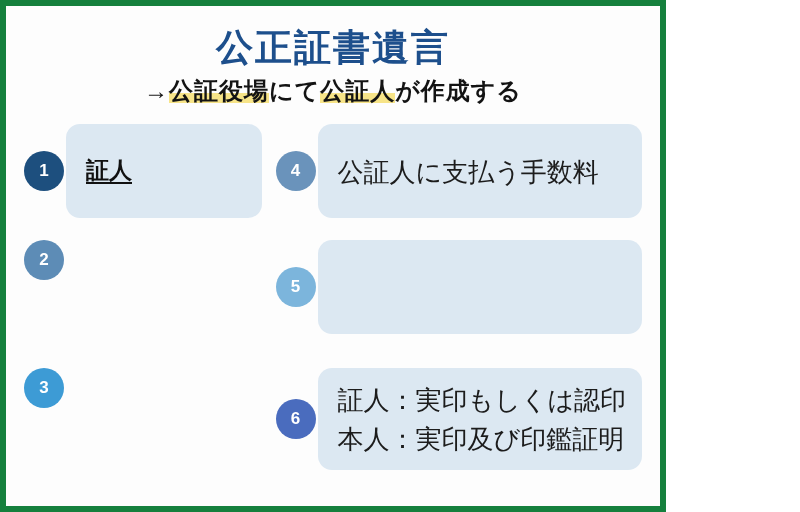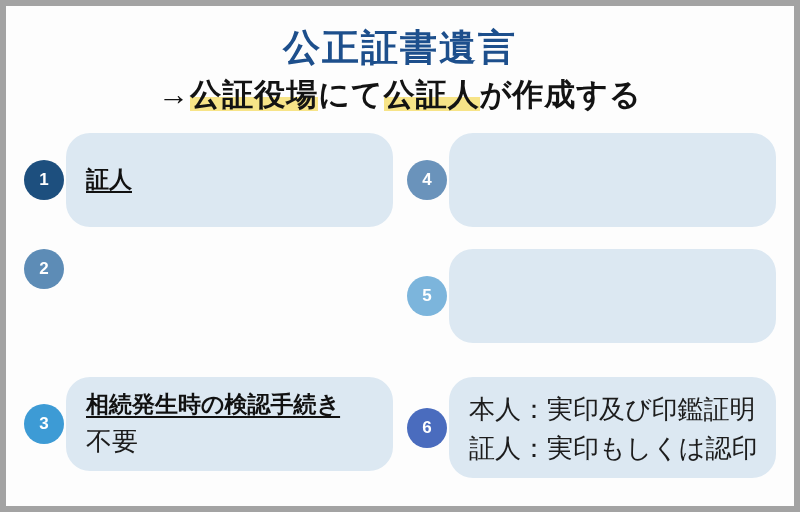--- a/index.html
+++ b/index.html
@@ -2,40 +2,40 @@
 <html><head>
 <meta charset="utf-8">
 <style>
   * { margin: 0; padding: 0; box-sizing: border-box; }
   html, body { width: 800px; height: 512px; }
   body {
     font-family: "Liberation Sans", "DejaVu Sans", sans-serif;
     background: #ffffff;
   }
   .frame {
-    width: 800px;
+    width: 666px;
     height: 512px;
-    border: 6px solid #a3a3a3;
+    border: 6px solid #15803d;
     background: #fdfdfd;
     overflow: hidden;
   }
   .header {
     text-align: center;
     padding-top: 20px;
   }
   .page-title {
     font-size: 37px;
     font-weight: bold;
     color: #1d4f8c;
     letter-spacing: 2px;
     line-height: 1.2;
   }
   .page-subtitle {
     margin-top: 6px;
-    font-size: 31px;
+    font-size: 24px;
     font-weight: bold;
     color: #131313;
     letter-spacing: 1px;
     line-height: 1.25;
   }
   .page-subtitle .hl {
     background: linear-gradient(to bottom, transparent 58%, #f7e488 58%, #f7e488 96%, transparent 96%);
   }
   .grid {
     display: grid;
@@ -59,21 +59,21 @@
     font-weight: bold;
     display: flex;
     align-items: center;
     justify-content: center;
     z-index: 2;
   }
   .card {
     flex: 1 1 auto;
     margin-left: 2px;
     background: #dce8f2;
-    border-radius: 24px;
+    border-radius: 14px;
     padding: 11px 16px 12px 20px;
     min-height: 94px;
     display: flex;
     flex-direction: column;
     justify-content: center;
   }
   .card-heading {
     font-size: 23px;
     font-weight: bold;
     color: #111111;
@@ -107,43 +107,40 @@
     <div class="item">
       <div class="badge" style="background: rgb(29, 79, 126);">1</div>
       <div class="card">
         <div class="card-heading">証人</div>
       </div>
     </div>
 
     <div class="item">
       <div class="badge" style="background: rgb(106, 147, 187);">4</div>
       <div class="card">
+        <div class="card-line">公証人に支払う手数料</div>
       </div>
     </div>
 
     <div class="item">
       <div class="badge" style="background: rgb(93, 140, 182);">2</div>
     </div>
 
     <div class="item">
       <div class="badge" style="background: rgb(124, 181, 220);">5</div>
       <div class="card">
       </div>
     </div>
 
     <div class="item row3">
       <div class="badge" style="background: rgb(61, 155, 213);">3</div>
-      <div class="card">
-        <div class="card-heading">相続発生時の検認手続き</div>
-        <div class="card-line">不要</div>
-      </div>
     </div>
 
     <div class="item row3">
       <div class="badge" style="background: rgb(74, 108, 190);">6</div>
       <div class="card">
+        <div class="card-line">証人：実印もしくは認印</div>
         <div class="card-line">本人：実印及び印鑑証明</div>
-        <div class="card-line">証人：実印もしくは認印</div>
       </div>
     </div>
 
   </div>
 </div>
 
 </body></html>

